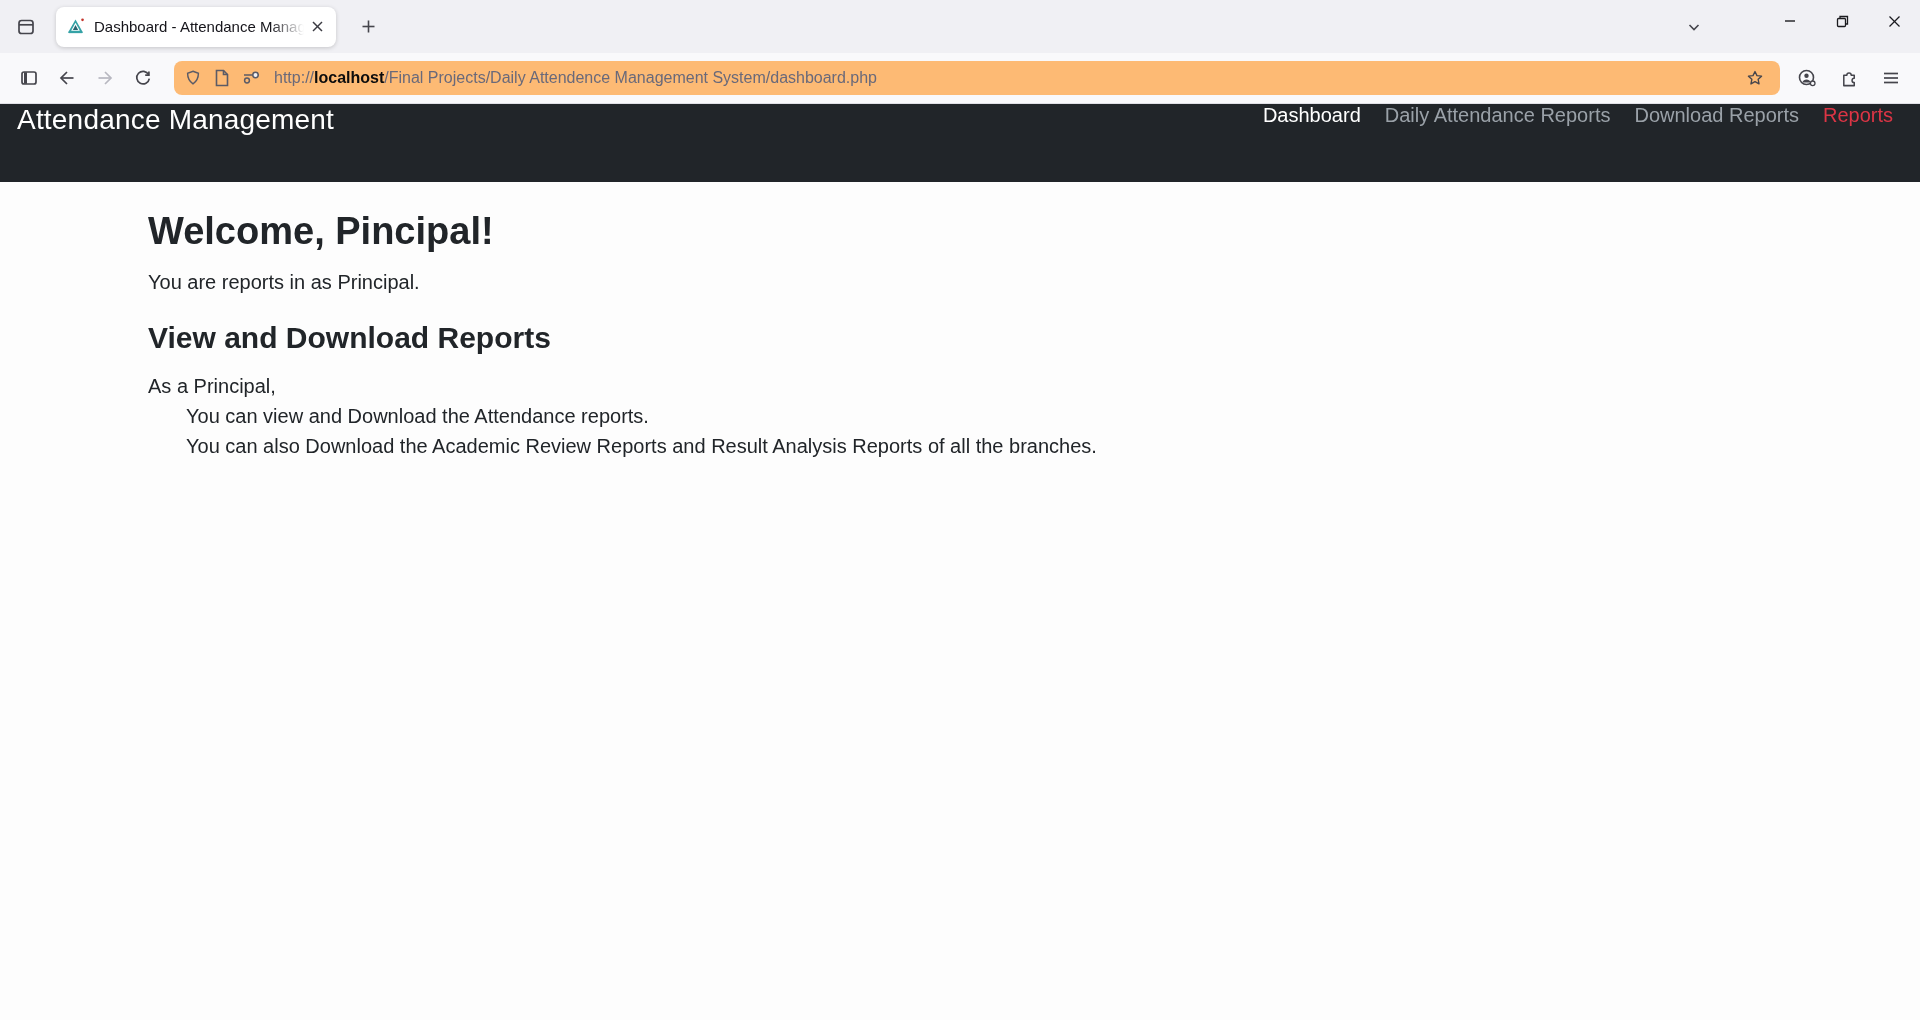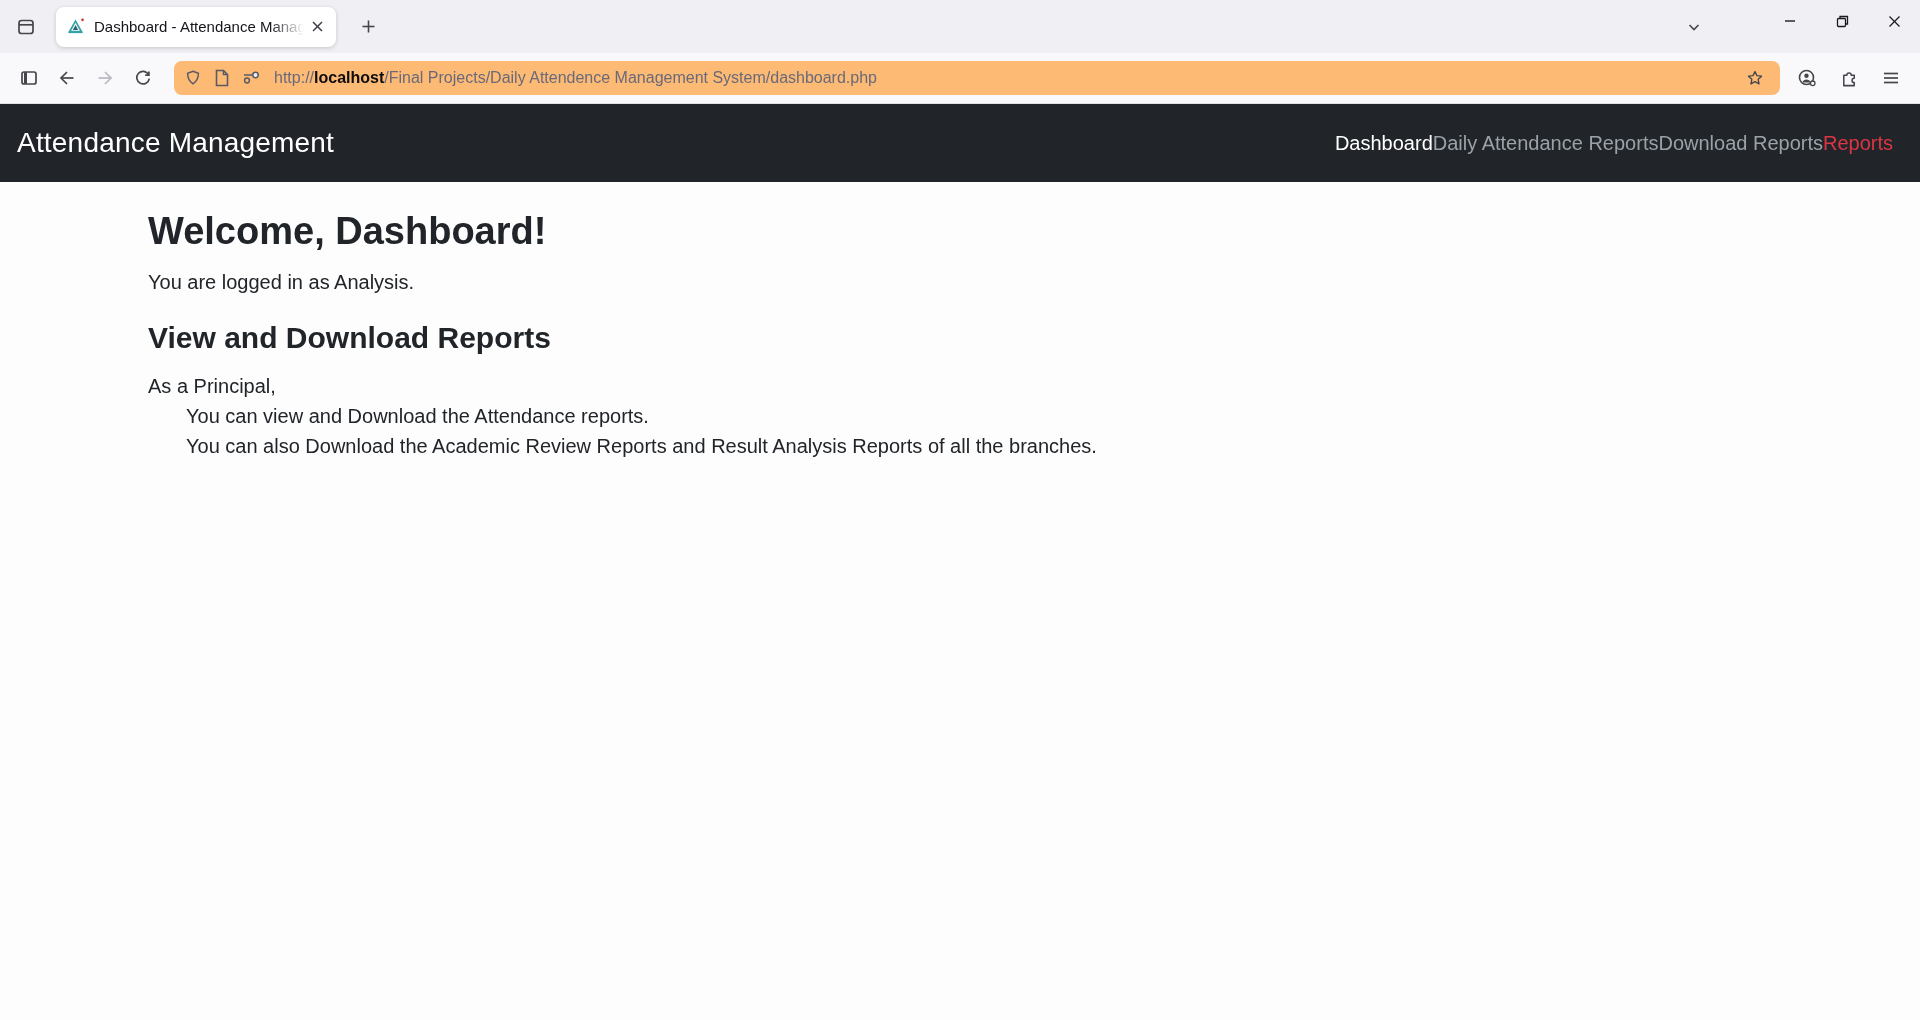--- a/index.html
+++ b/index.html
@@ -56,24 +56,24 @@
   .url-text { flex: 1; font-size: 16px; color: #69697a; white-space: nowrap; overflow: hidden; }
   .url-host { color: #0c0c0d; font-weight: 700; }
   .star-wrap { width: 30px; height: 30px; display: flex; align-items: center; justify-content: center; }
   .toolbar-right { display: flex; align-items: center; }
   .toolbar-right .chrome-btn { margin-right: 8px; }
   .toolbar-right .chrome-btn:last-child { margin-right: 0; }
 
   
   .site-navbar {
     height: 78px; flex: 0 0 78px; background: #212529;
-    display: flex; align-items: center; padding: 0 27px 0 17px;
+    display: flex; align-items: flex-start; padding: 0 27px 0 17px;
   }
   .brand { color: #ffffff; font-size: 28px; font-weight: 400; letter-spacing: 0.2px; }
-  .nav-links { margin-left: auto; display: flex; align-items: center; }
+  .nav-links { margin-left: auto; display: flex; align-items: center; gap: 24px; }
   .nav-link { font-size: 20px; color: #9aa1a8; text-decoration: none; cursor: pointer; }
   .nav-link.active { color: #ffffff; }
   .nav-link.danger { color: #dc3545; }
 
   
   .content { flex: 1; background: #fdfdfd; padding: 28px 40px 0 148px; }
   .content h1 { font-size: 38px; font-weight: 700; color: #212529; line-height: 1.15; }
   .welcome-sub { font-size: 20px; color: #212529; margin-top: 17px; }
   .content h2 { font-size: 30px; font-weight: 700; color: #212529; margin-top: 27px; }
   .report-lines { margin-top: 16px; font-size: 20px; color: #212529; line-height: 30px; }
@@ -242,22 +242,22 @@
     <span class="brand">Attendance Management</span>
     <span class="nav-links">
       <a class="nav-link active">Dashboard</a>
       <a class="nav-link">Daily Attendance Reports</a>
       <a class="nav-link">Download Reports</a>
       <a class="nav-link danger">Reports</a>
     </span>
   </div>
 
   <div class="content">
-    <h1>Welcome, Dashboard!</h1>
-    <div class="welcome-sub">You are logged in as Analysis.</div>
+    <h1>Welcome, Pincipal!</h1>
+    <div class="welcome-sub">You are reports in as Principal.</div>
     <h2>View and Download Reports</h2>
     <div class="report-lines">
       <div>As a Principal,</div>
       <div class="indent">You can view and Download the Attendance reports.</div>
       <div class="indent">You can also Download the Academic Review Reports and Result Analysis Reports of all the branches.</div>
     </div>
   </div>
 
 </div>
 

